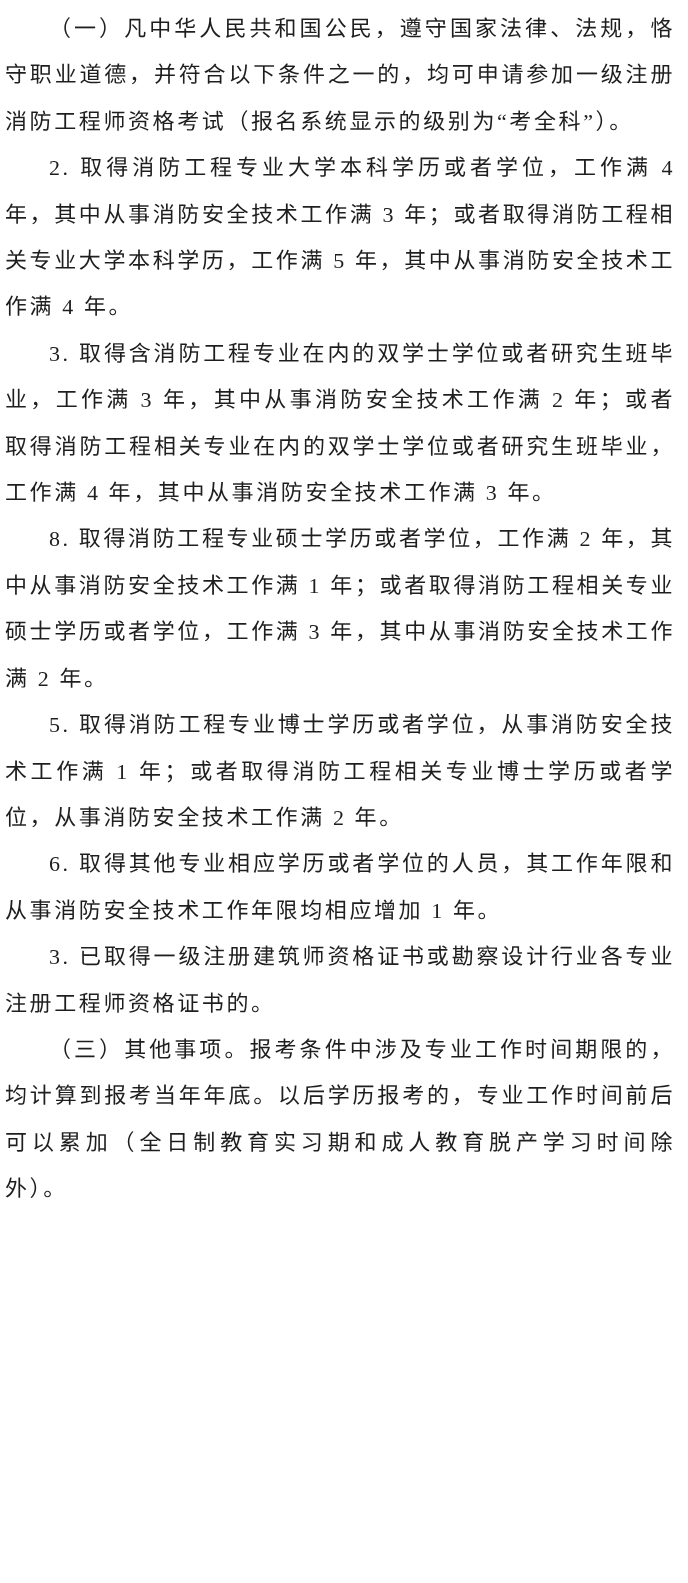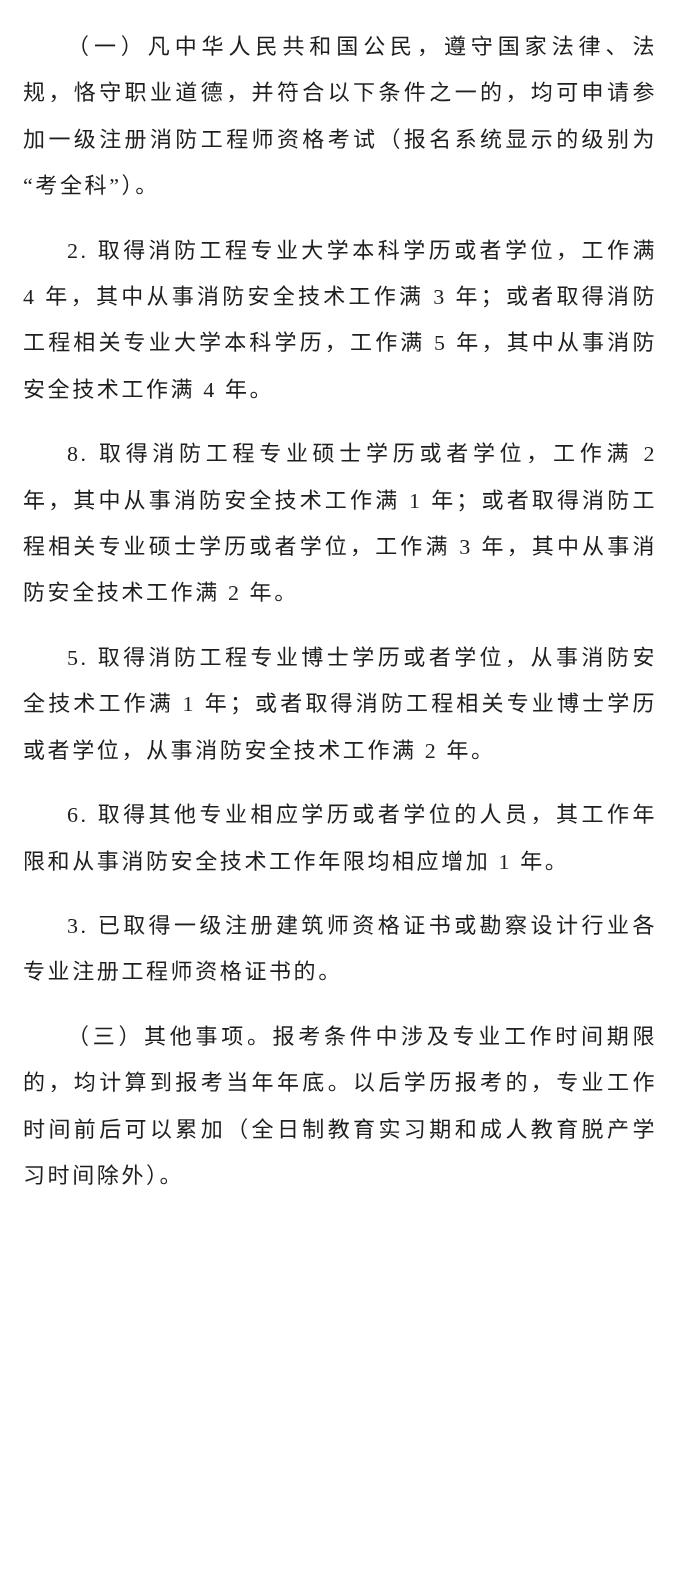--- a/index.html
+++ b/index.html
@@ -20,32 +20,33 @@
   .doc {
     font-family: "Liberation Serif", "DejaVu Serif", serif;
     font-size: 22px;
     line-height: 46.4px;
     letter-spacing: 2.6px;
     color: #1e1e1e;
     text-align: justify;
     text-justify: inter-character;
   }
   .doc p {
-    margin: 18px;
+    margin: 0;
     padding: 0;
     text-indent: 2em;
     word-break: break-all;
   }
 </style>
 </head>
 <body>
 
 <div class="page">
   <div class="doc">
     <p>（一）凡中华人民共和国公民，遵守国家法律、法规，恪守职业道德，并符合以下条件之一的，均可申请参加一级注册消防工程师资格考试（报名系统显示的级别为“考全科”）。</p>
     <p>2. 取得消防工程专业大学本科学历或者学位，工作满 4 年，其中从事消防安全技术工作满 3 年；或者取得消防工程相关专业大学本科学历，工作满 5 年，其中从事消防安全技术工作满 4 年。</p>
+    <p>3. 取得含消防工程专业在内的双学士学位或者研究生班毕业，工作满 3 年，其中从事消防安全技术工作满 2 年；或者取得消防工程相关专业在内的双学士学位或者研究生班毕业，工作满 4 年，其中从事消防安全技术工作满 3 年。</p>
     <p>8. 取得消防工程专业硕士学历或者学位，工作满 2 年，其中从事消防安全技术工作满 1 年；或者取得消防工程相关专业硕士学历或者学位，工作满 3 年，其中从事消防安全技术工作满 2 年。</p>
     <p>5. 取得消防工程专业博士学历或者学位，从事消防安全技术工作满 1 年；或者取得消防工程相关专业博士学历或者学位，从事消防安全技术工作满 2 年。</p>
     <p>6. 取得其他专业相应学历或者学位的人员，其工作年限和从事消防安全技术工作年限均相应增加 1 年。</p>
     <p>3. 已取得一级注册建筑师资格证书或勘察设计行业各专业注册工程师资格证书的。</p>
     <p>（三）其他事项。报考条件中涉及专业工作时间期限的，均计算到报考当年年底。以后学历报考的，专业工作时间前后可以累加（全日制教育实习期和成人教育脱产学习时间除外）。</p>
   </div>
 </div>
 
 </body></html>

